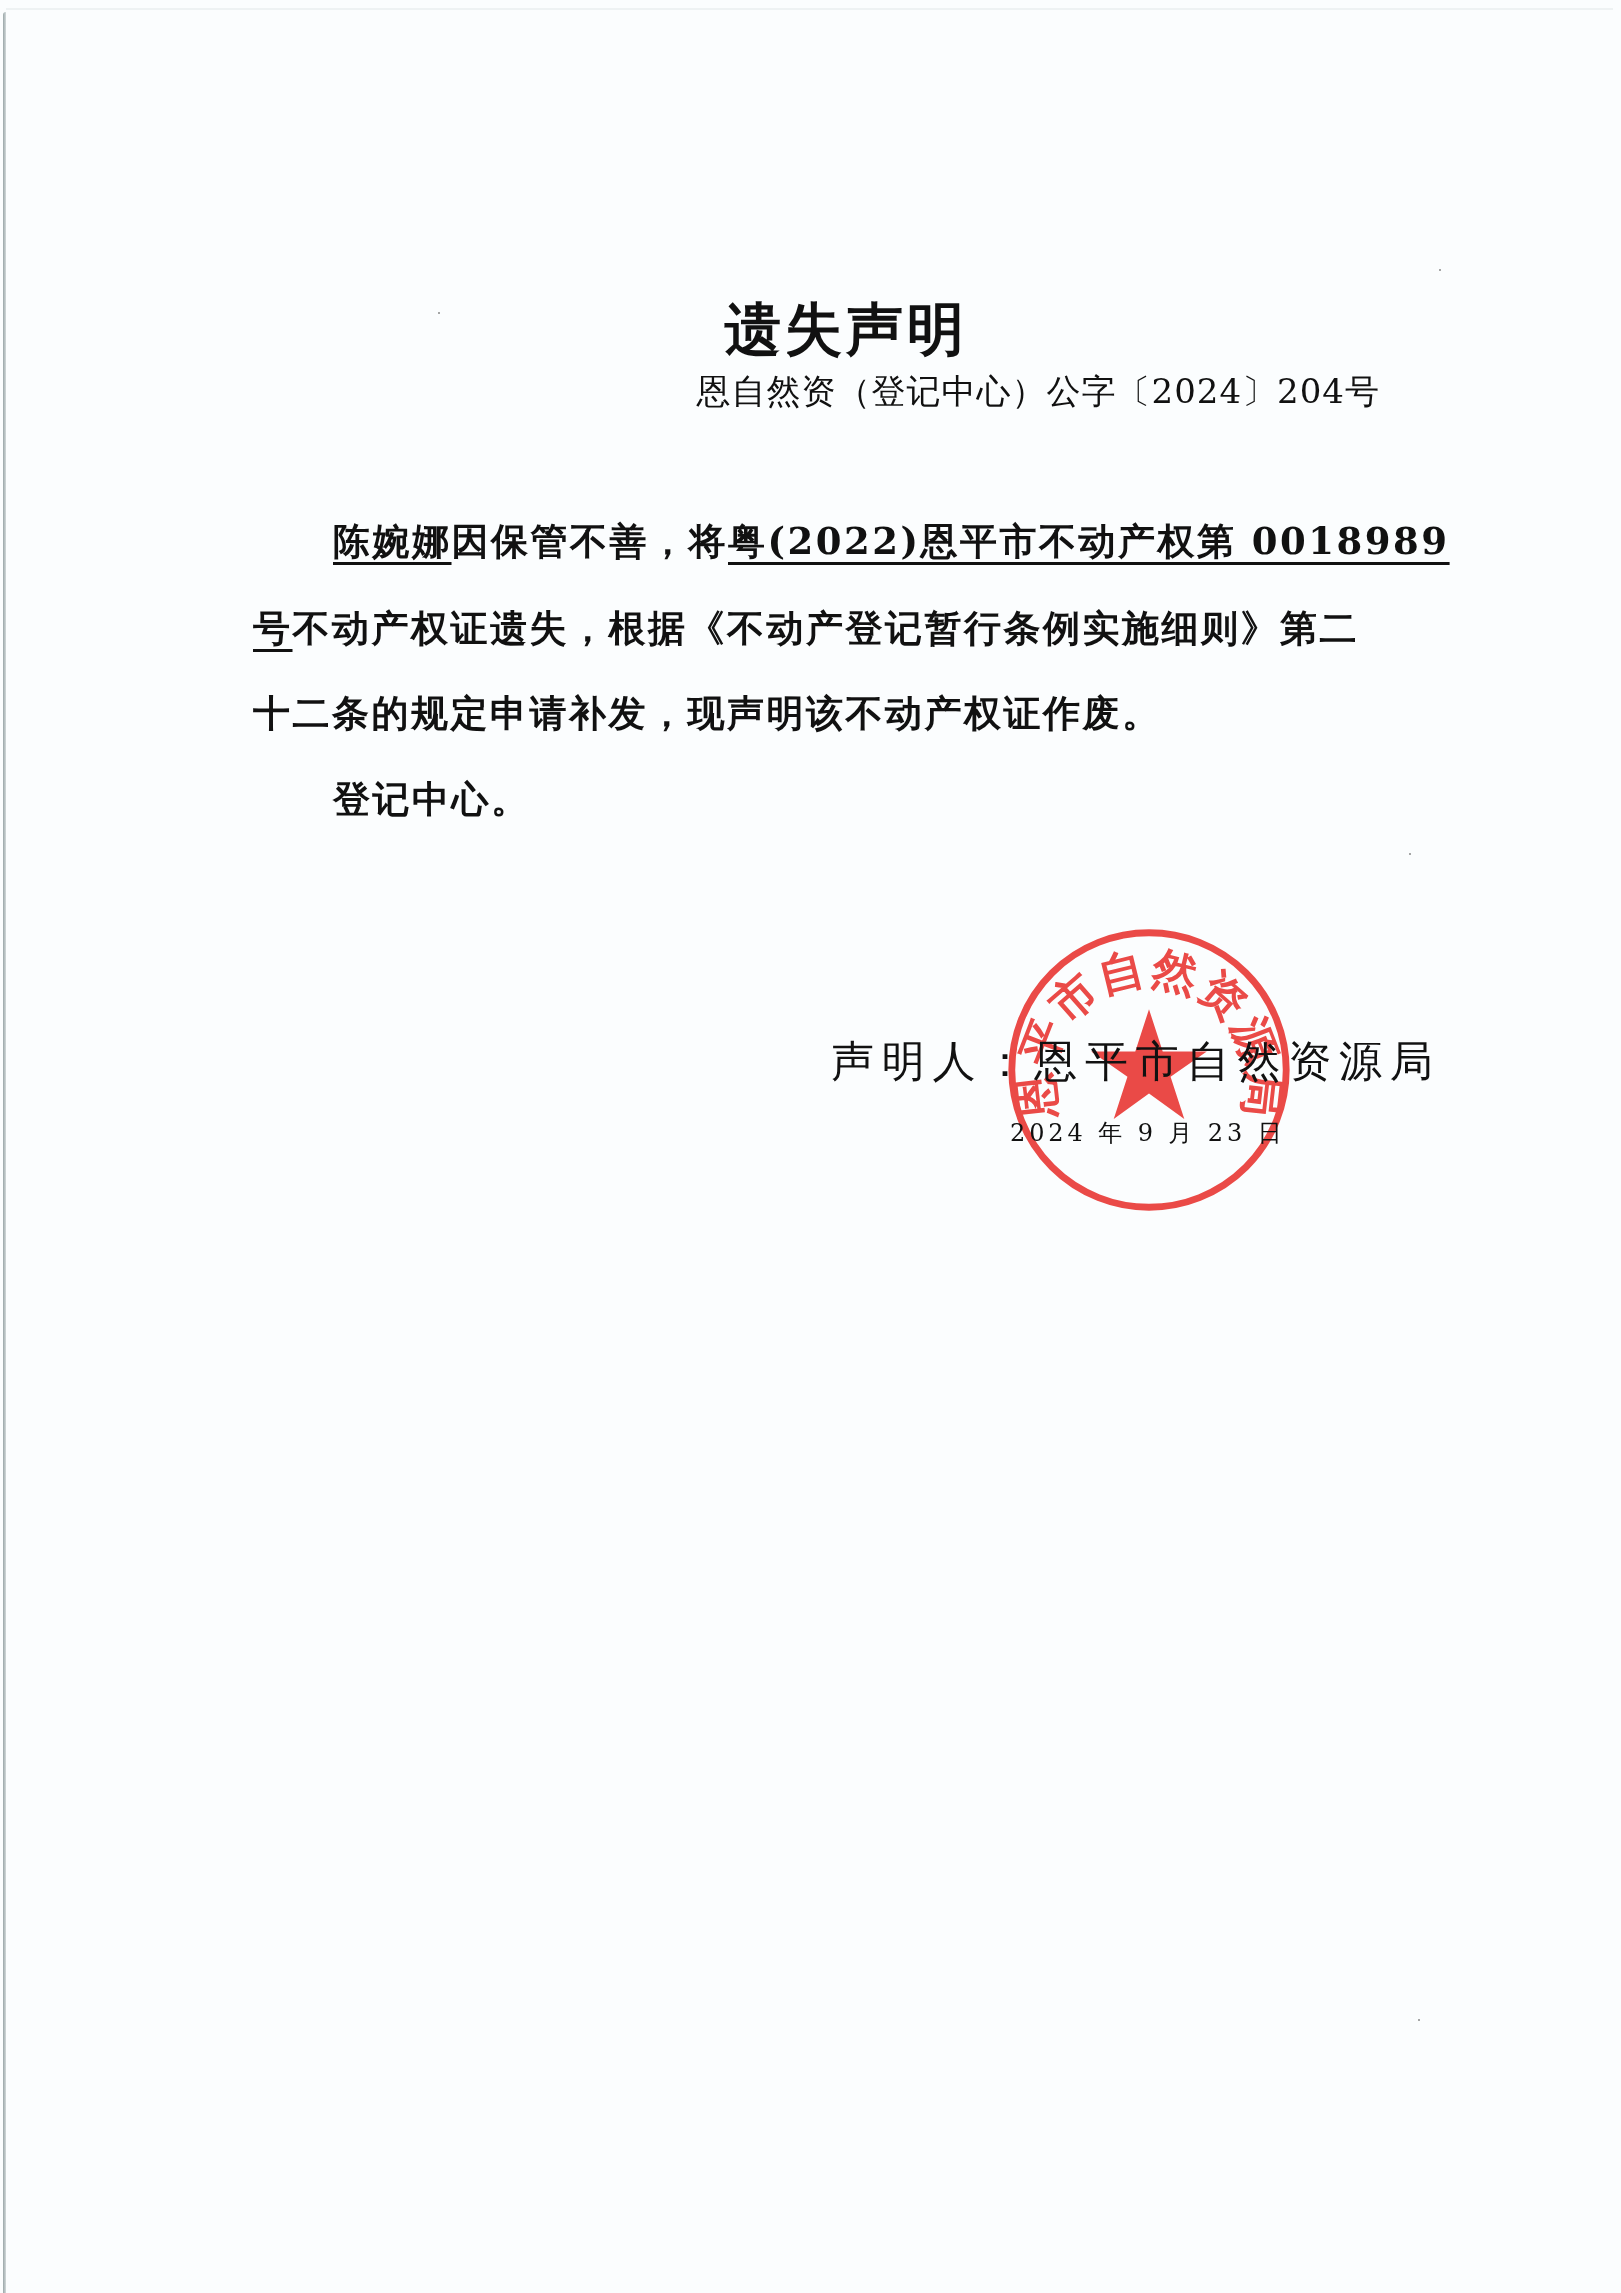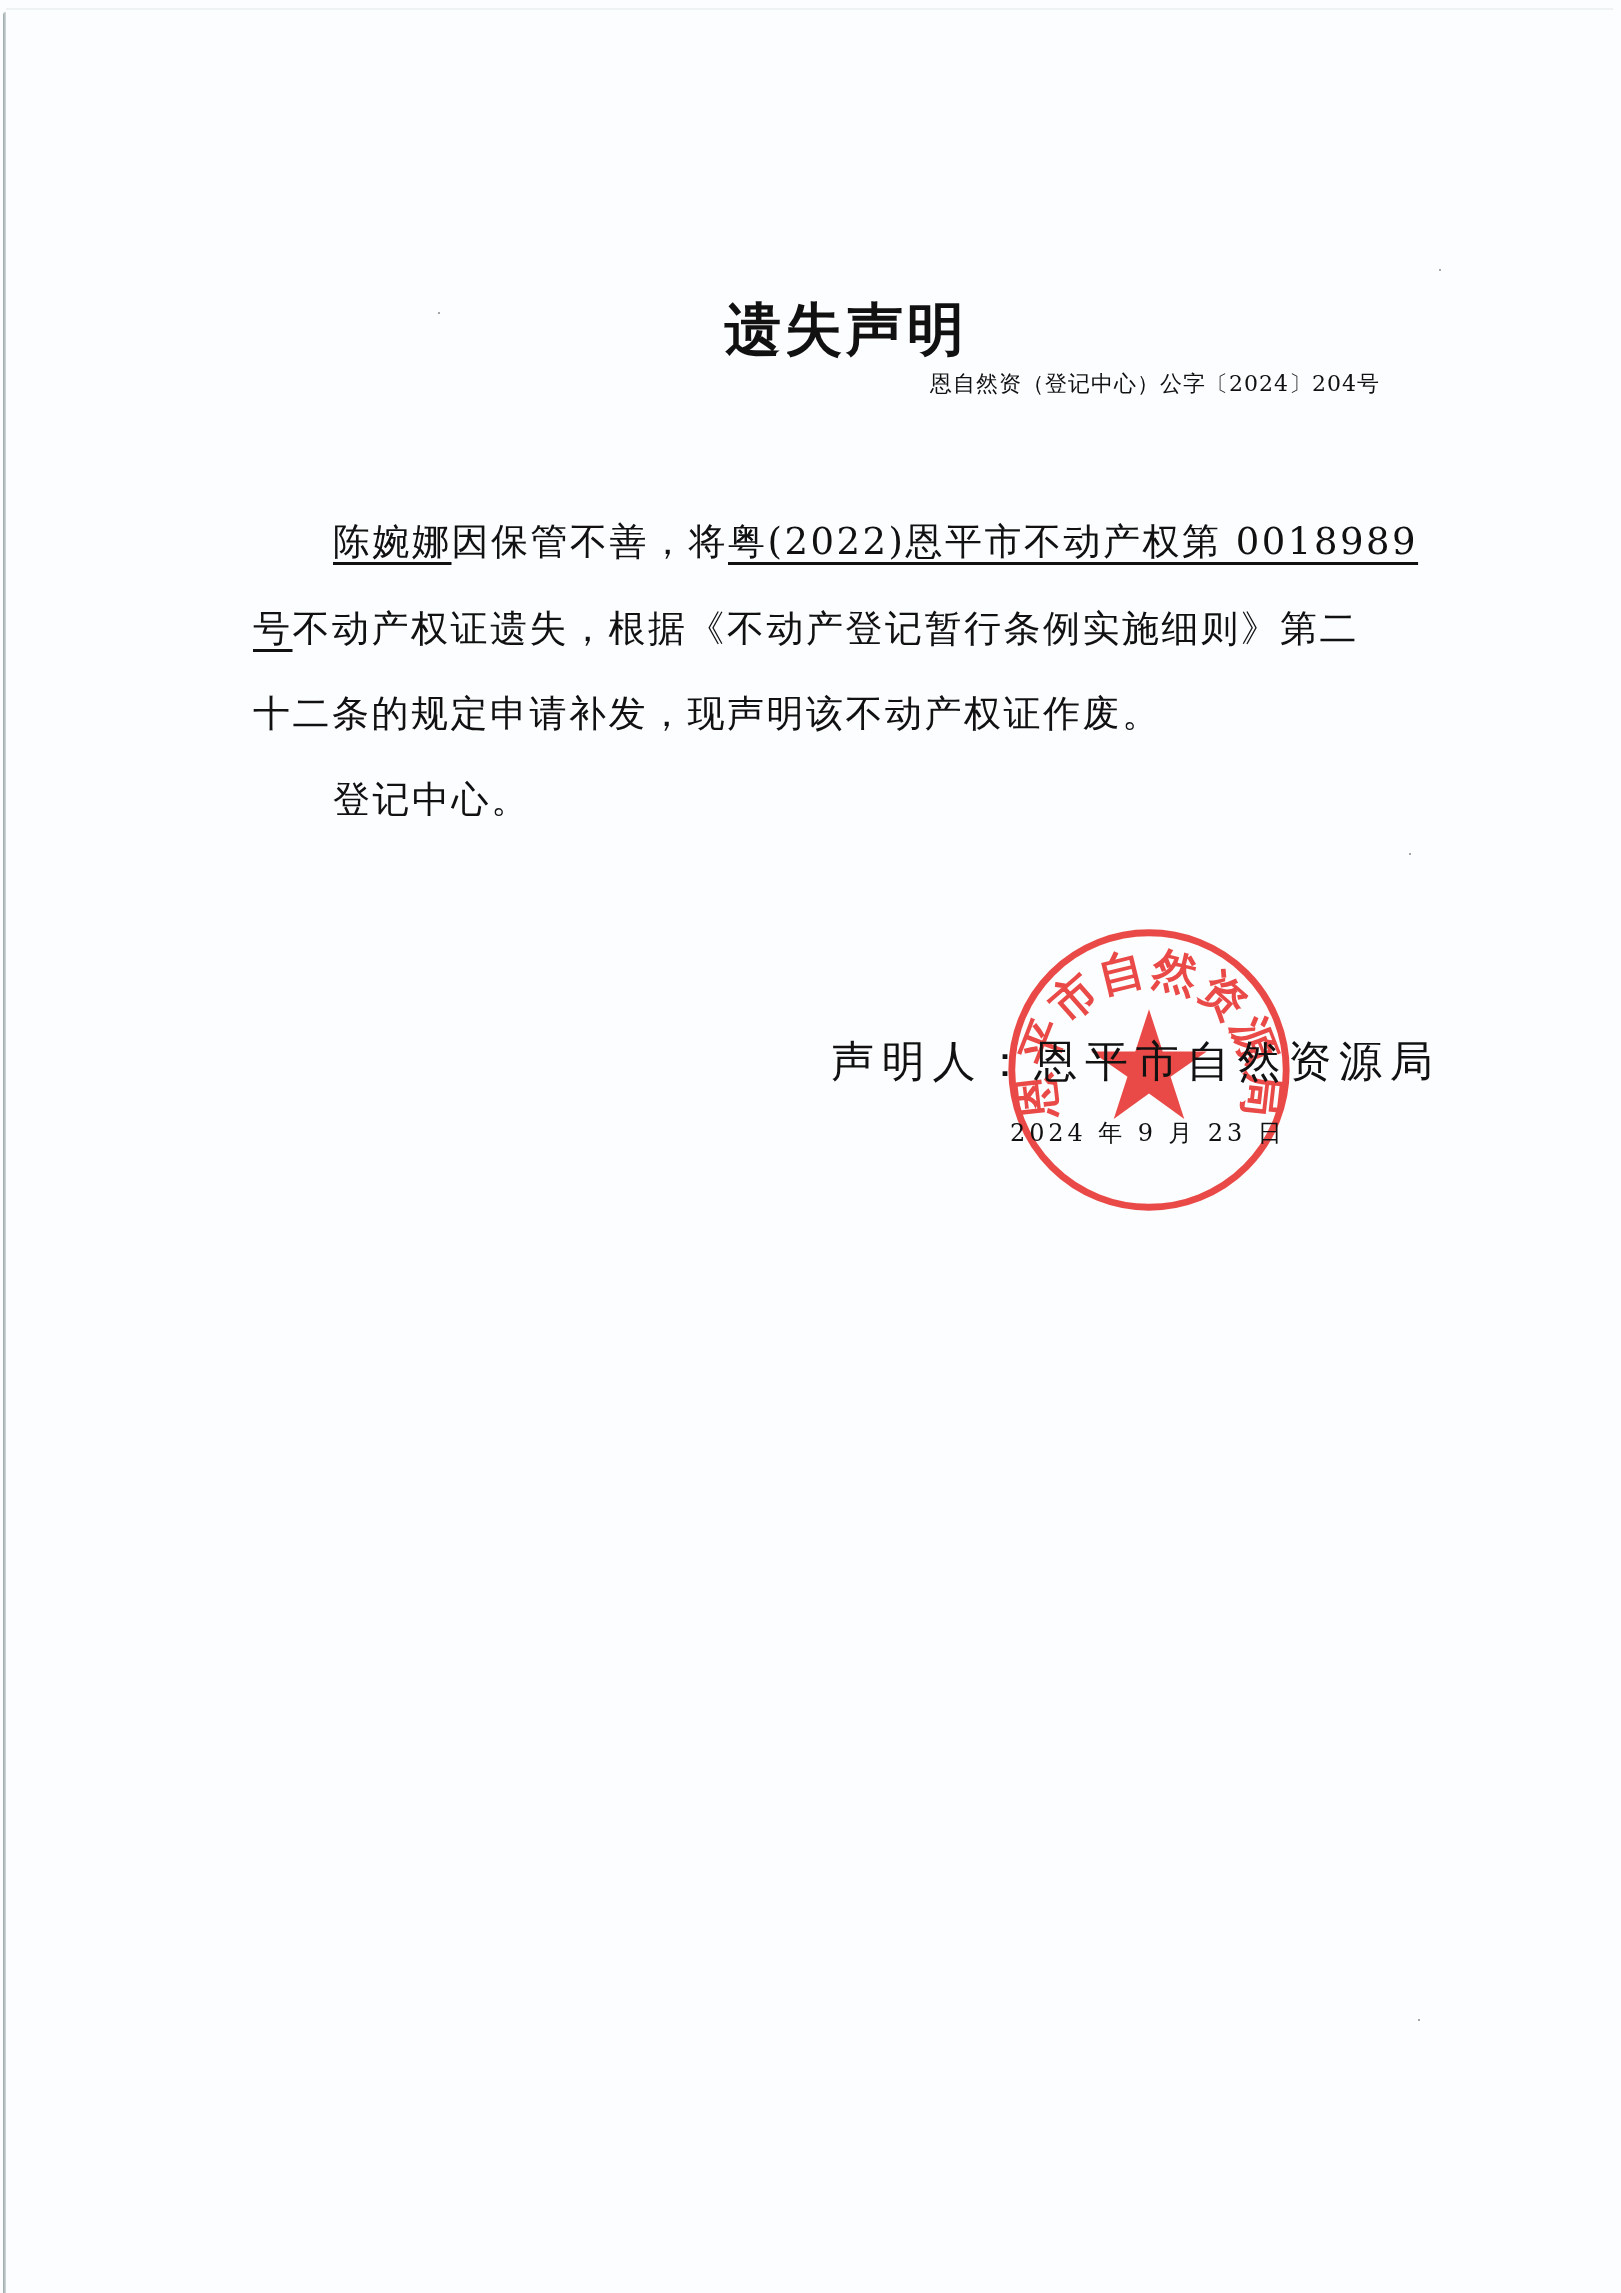--- a/index.html
+++ b/index.html
@@ -42,30 +42,31 @@
       font-size: 57px;
       font-weight: bold;
       letter-spacing: 3.9px;
       padding-left: 71px;
       box-sizing: border-box;
     }
     .doc-number {
       position: absolute;
       right: 241px;
       top: 369px;
-      font-size: 22px;
+      font-size: 34px;
       letter-spacing: 1px;
       white-space: nowrap;
     }
     .body-line {
       position: absolute;
       font-size: 37px;
       letter-spacing: 2.5px;
       white-space: nowrap;
       line-height: 1;
+      font-weight: bold;
     }
     .line1 { left: 333px; top: 523px; }
     .line2 { left: 253px; top: 610px; }
     .line3 { left: 253px; top: 695px; }
     .line4 { left: 333px; top: 781px; }
     .u {
       text-decoration: underline;
       text-decoration-thickness: 2.9px;
       text-underline-offset: 7.8px;
     }

